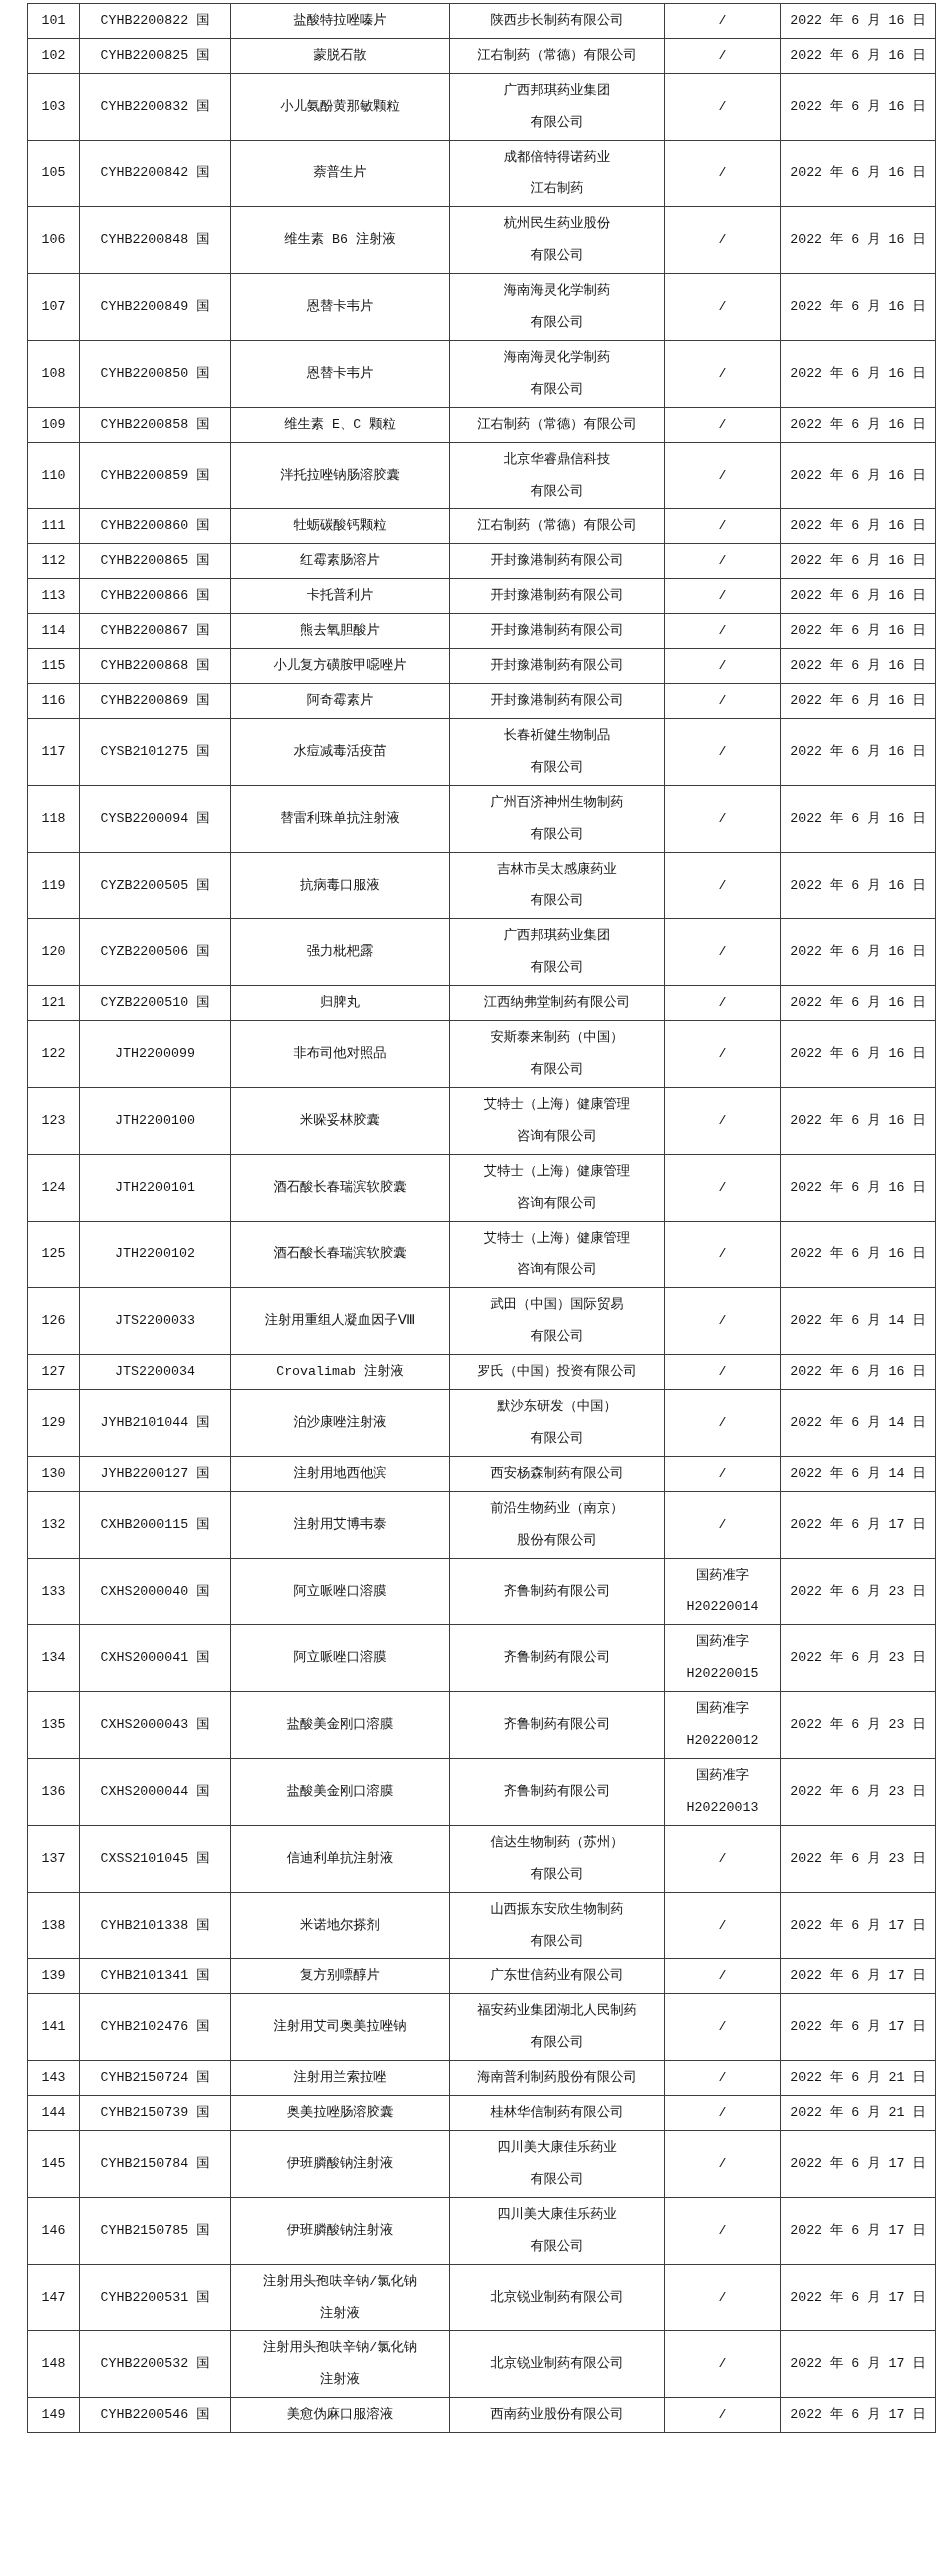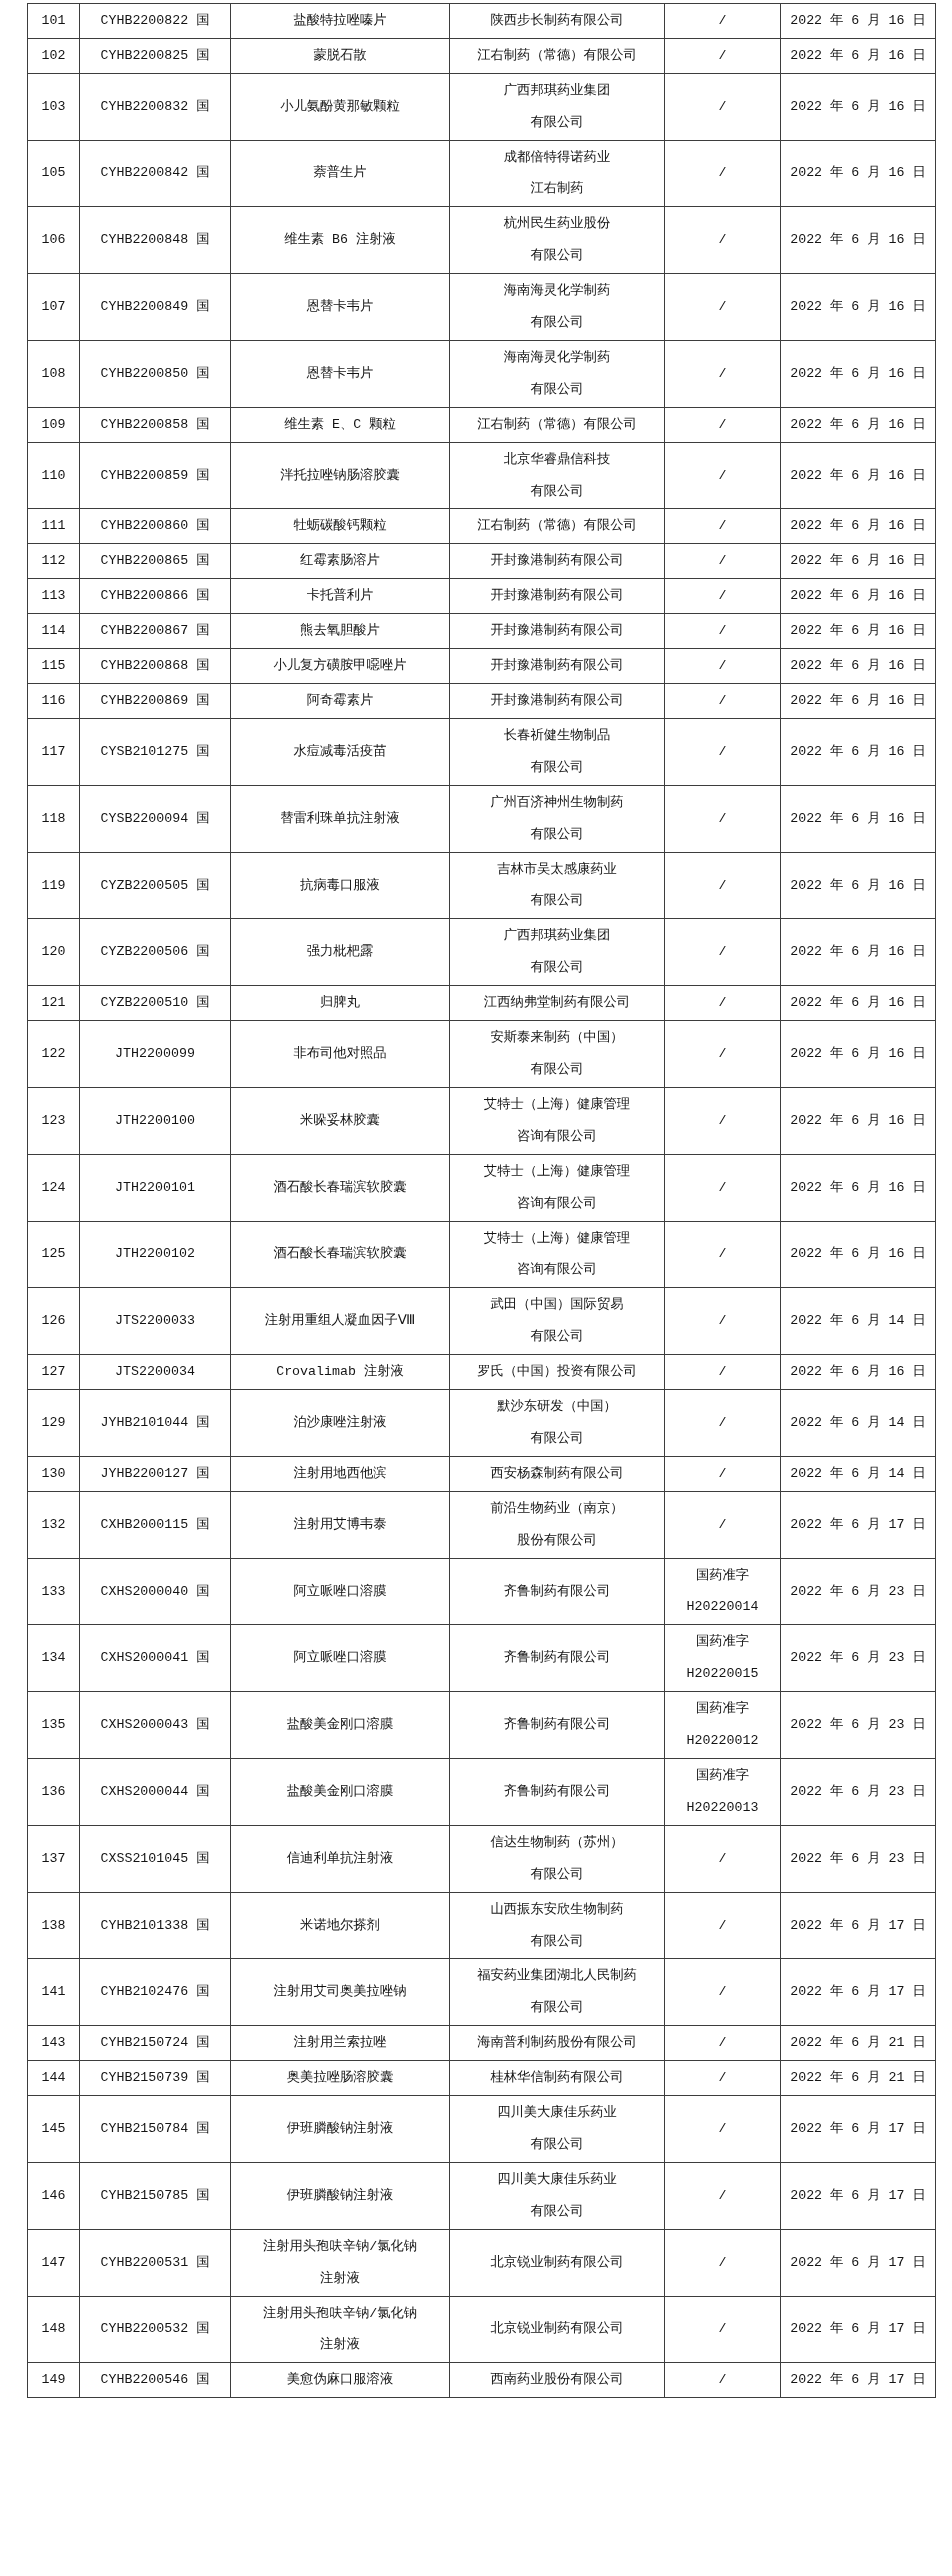--- a/index.html
+++ b/index.html
@@ -353,20 +353,28 @@
         <tr>
           <td>138</td>
           <td>CYHB2101338 国</td>
           <td>米诺地尔搽剂</td>
           <td>山西振东安欣生物制药
 有限公司</td>
           <td>/</td>
           <td>2022 年 6 月 17 日</td>
         </tr>
         <tr>
+          <td>139</td>
+          <td>CYHB2101341 国</td>
+          <td>复方别嘌醇片</td>
+          <td>广东世信药业有限公司</td>
+          <td>/</td>
+          <td>2022 年 6 月 17 日</td>
+        </tr>
+        <tr>
           <td>141</td>
           <td>CYHB2102476 国</td>
           <td>注射用艾司奥美拉唑钠</td>
           <td>福安药业集团湖北人民制药
 有限公司</td>
           <td>/</td>
           <td>2022 年 6 月 17 日</td>
         </tr>
         <tr>
           <td>143</td>

